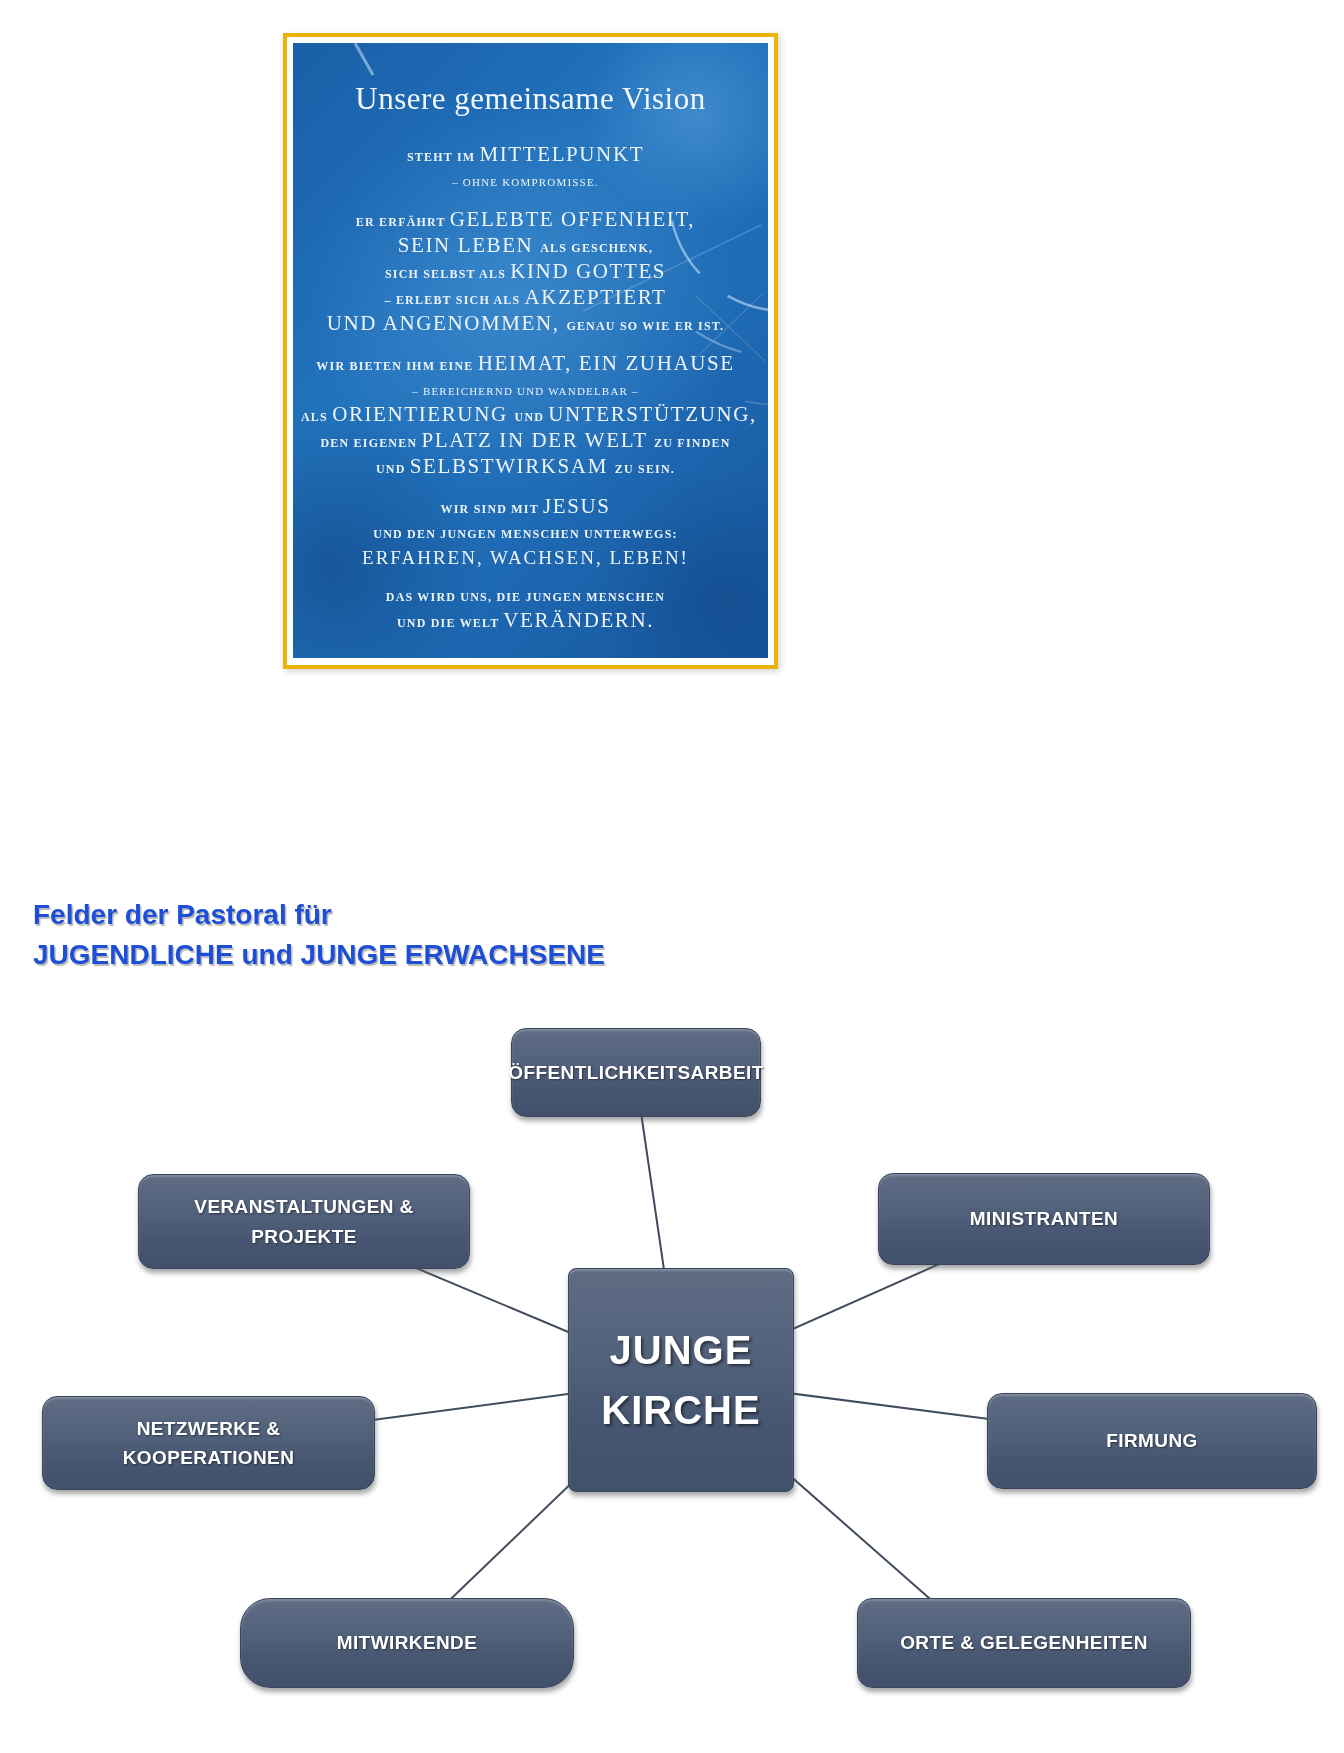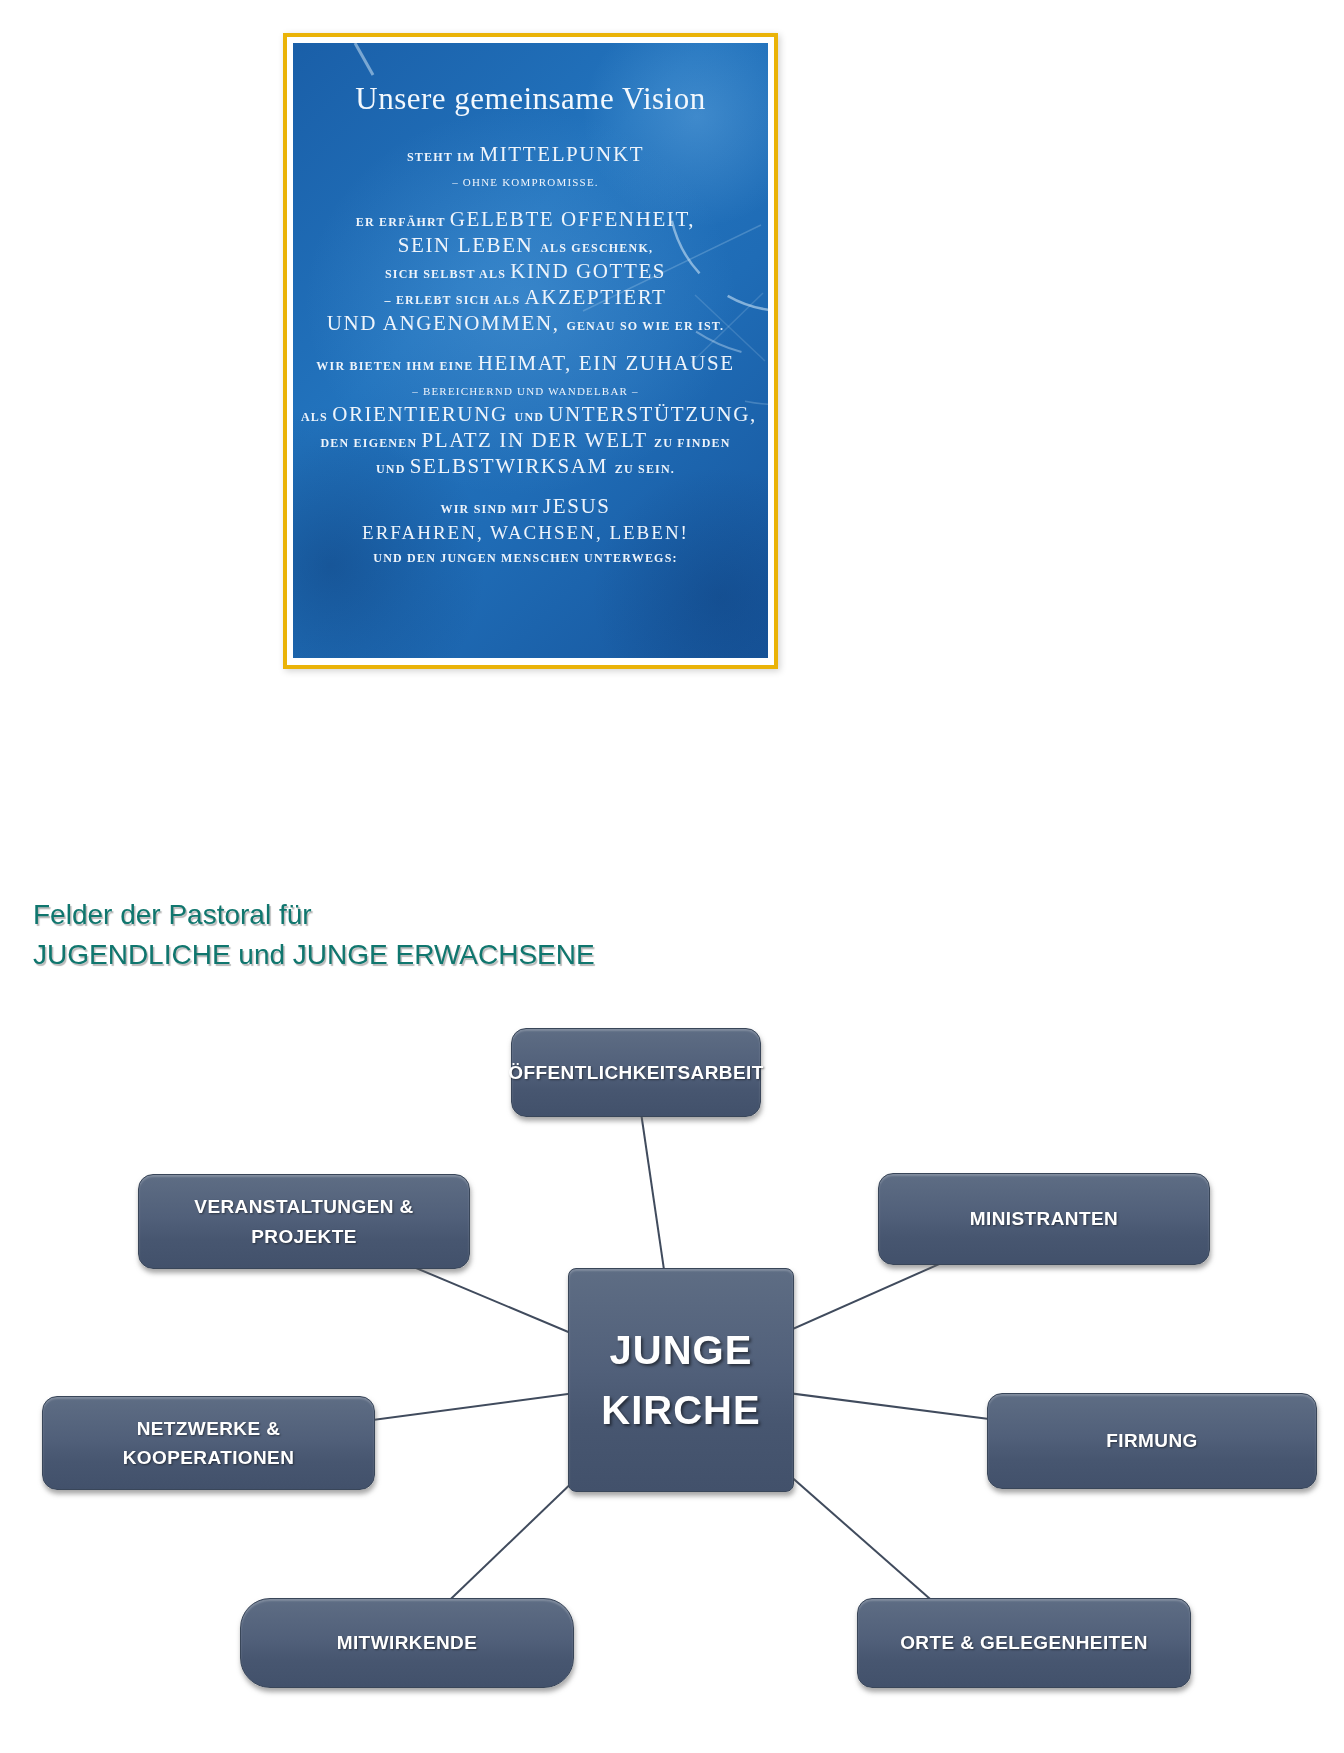--- a/index.html
+++ b/index.html
@@ -34,23 +34,24 @@
   .para{margin-bottom:14px;}
   .pline{line-height:23px;white-space:nowrap;}
   .poster-body span{font-family:"Liberation Serif","DejaVu Serif",serif;}
   .seg-lg{font-size:21px;letter-spacing:1.6px;font-weight:400;}
   .seg-md{font-size:19px;letter-spacing:2px;font-weight:400;}
   .seg-sm{font-size:12px;letter-spacing:1.2px;font-weight:700;}
   .seg-xs{font-size:11px;letter-spacing:1.2px;font-weight:400;}
 
   
   .page-heading{
-    position:absolute;left:33px;top:895px;color:#0f766e;
+    position:absolute;left:33px;top:895px;color:#1d4ed8;
     font-size:28px;line-height:40px;
     text-shadow:1.5px 1.5px 1px rgba(0,0,0,0.28);
+    font-weight:bold;
   }
 
   
   .connector-svg{position:absolute;left:0;top:0;width:1344px;height:1753px;z-index:1;}
   .node{
     position:absolute;z-index:2;display:flex;flex-direction:column;
     align-items:center;justify-content:center;
     background:linear-gradient(180deg,#5e6d84 0%, #51607a 45%, #475670 70%, #42516b 100%);
     border:1.5px solid #394659;border-radius:15px;
     box-shadow:1px 4px 5px rgba(95,95,95,0.55), inset 0 2px 2px rgba(255,255,255,0.22);
@@ -94,22 +95,26 @@
         </div>
         <div class="para">
           <div class="pline"><span class="seg-sm">WIR BIETEN IHM EINE </span><span class="seg-lg">HEIMAT, EIN ZUHAUSE</span></div>
           <div class="pline"><span class="seg-xs">– BEREICHERND UND WANDELBAR –</span></div>
           <div class="pline"><span class="seg-sm">ALS </span><span class="seg-lg">ORIENTIERUNG </span><span class="seg-sm">UND </span><span class="seg-lg">UNTERSTÜTZUNG,</span></div>
           <div class="pline"><span class="seg-sm">DEN EIGENEN </span><span class="seg-lg">PLATZ IN DER WELT </span><span class="seg-sm">ZU FINDEN</span></div>
           <div class="pline"><span class="seg-sm">UND </span><span class="seg-lg">SELBSTWIRKSAM </span><span class="seg-sm">ZU SEIN.</span></div>
         </div>
         <div class="para">
           <div class="pline"><span class="seg-sm">WIR SIND MIT </span><span class="seg-lg">JESUS</span></div>
+          <div class="pline"><span class="seg-sm">UND DEN JUNGEN MENSCHEN UNTERWEGS:</span></div>
           <div class="pline"><span class="seg-md">ERFAHREN, WACHSEN, LEBEN!</span></div>
-          <div class="pline"><span class="seg-sm">UND DEN JUNGEN MENSCHEN UNTERWEGS:</span></div>
+        </div>
+        <div class="para">
+          <div class="pline"><span class="seg-sm">DAS WIRD UNS, DIE JUNGEN MENSCHEN</span></div>
+          <div class="pline"><span class="seg-sm">UND DIE WELT </span><span class="seg-lg">VERÄNDERN.</span></div>
         </div>
       </div>
   </div>
 </div>
 
 <div class="page-heading">
   <div>Felder der Pastoral für</div>
   <div>JUGENDLICHE und JUNGE ERWACHSENE</div>
 </div>
 

